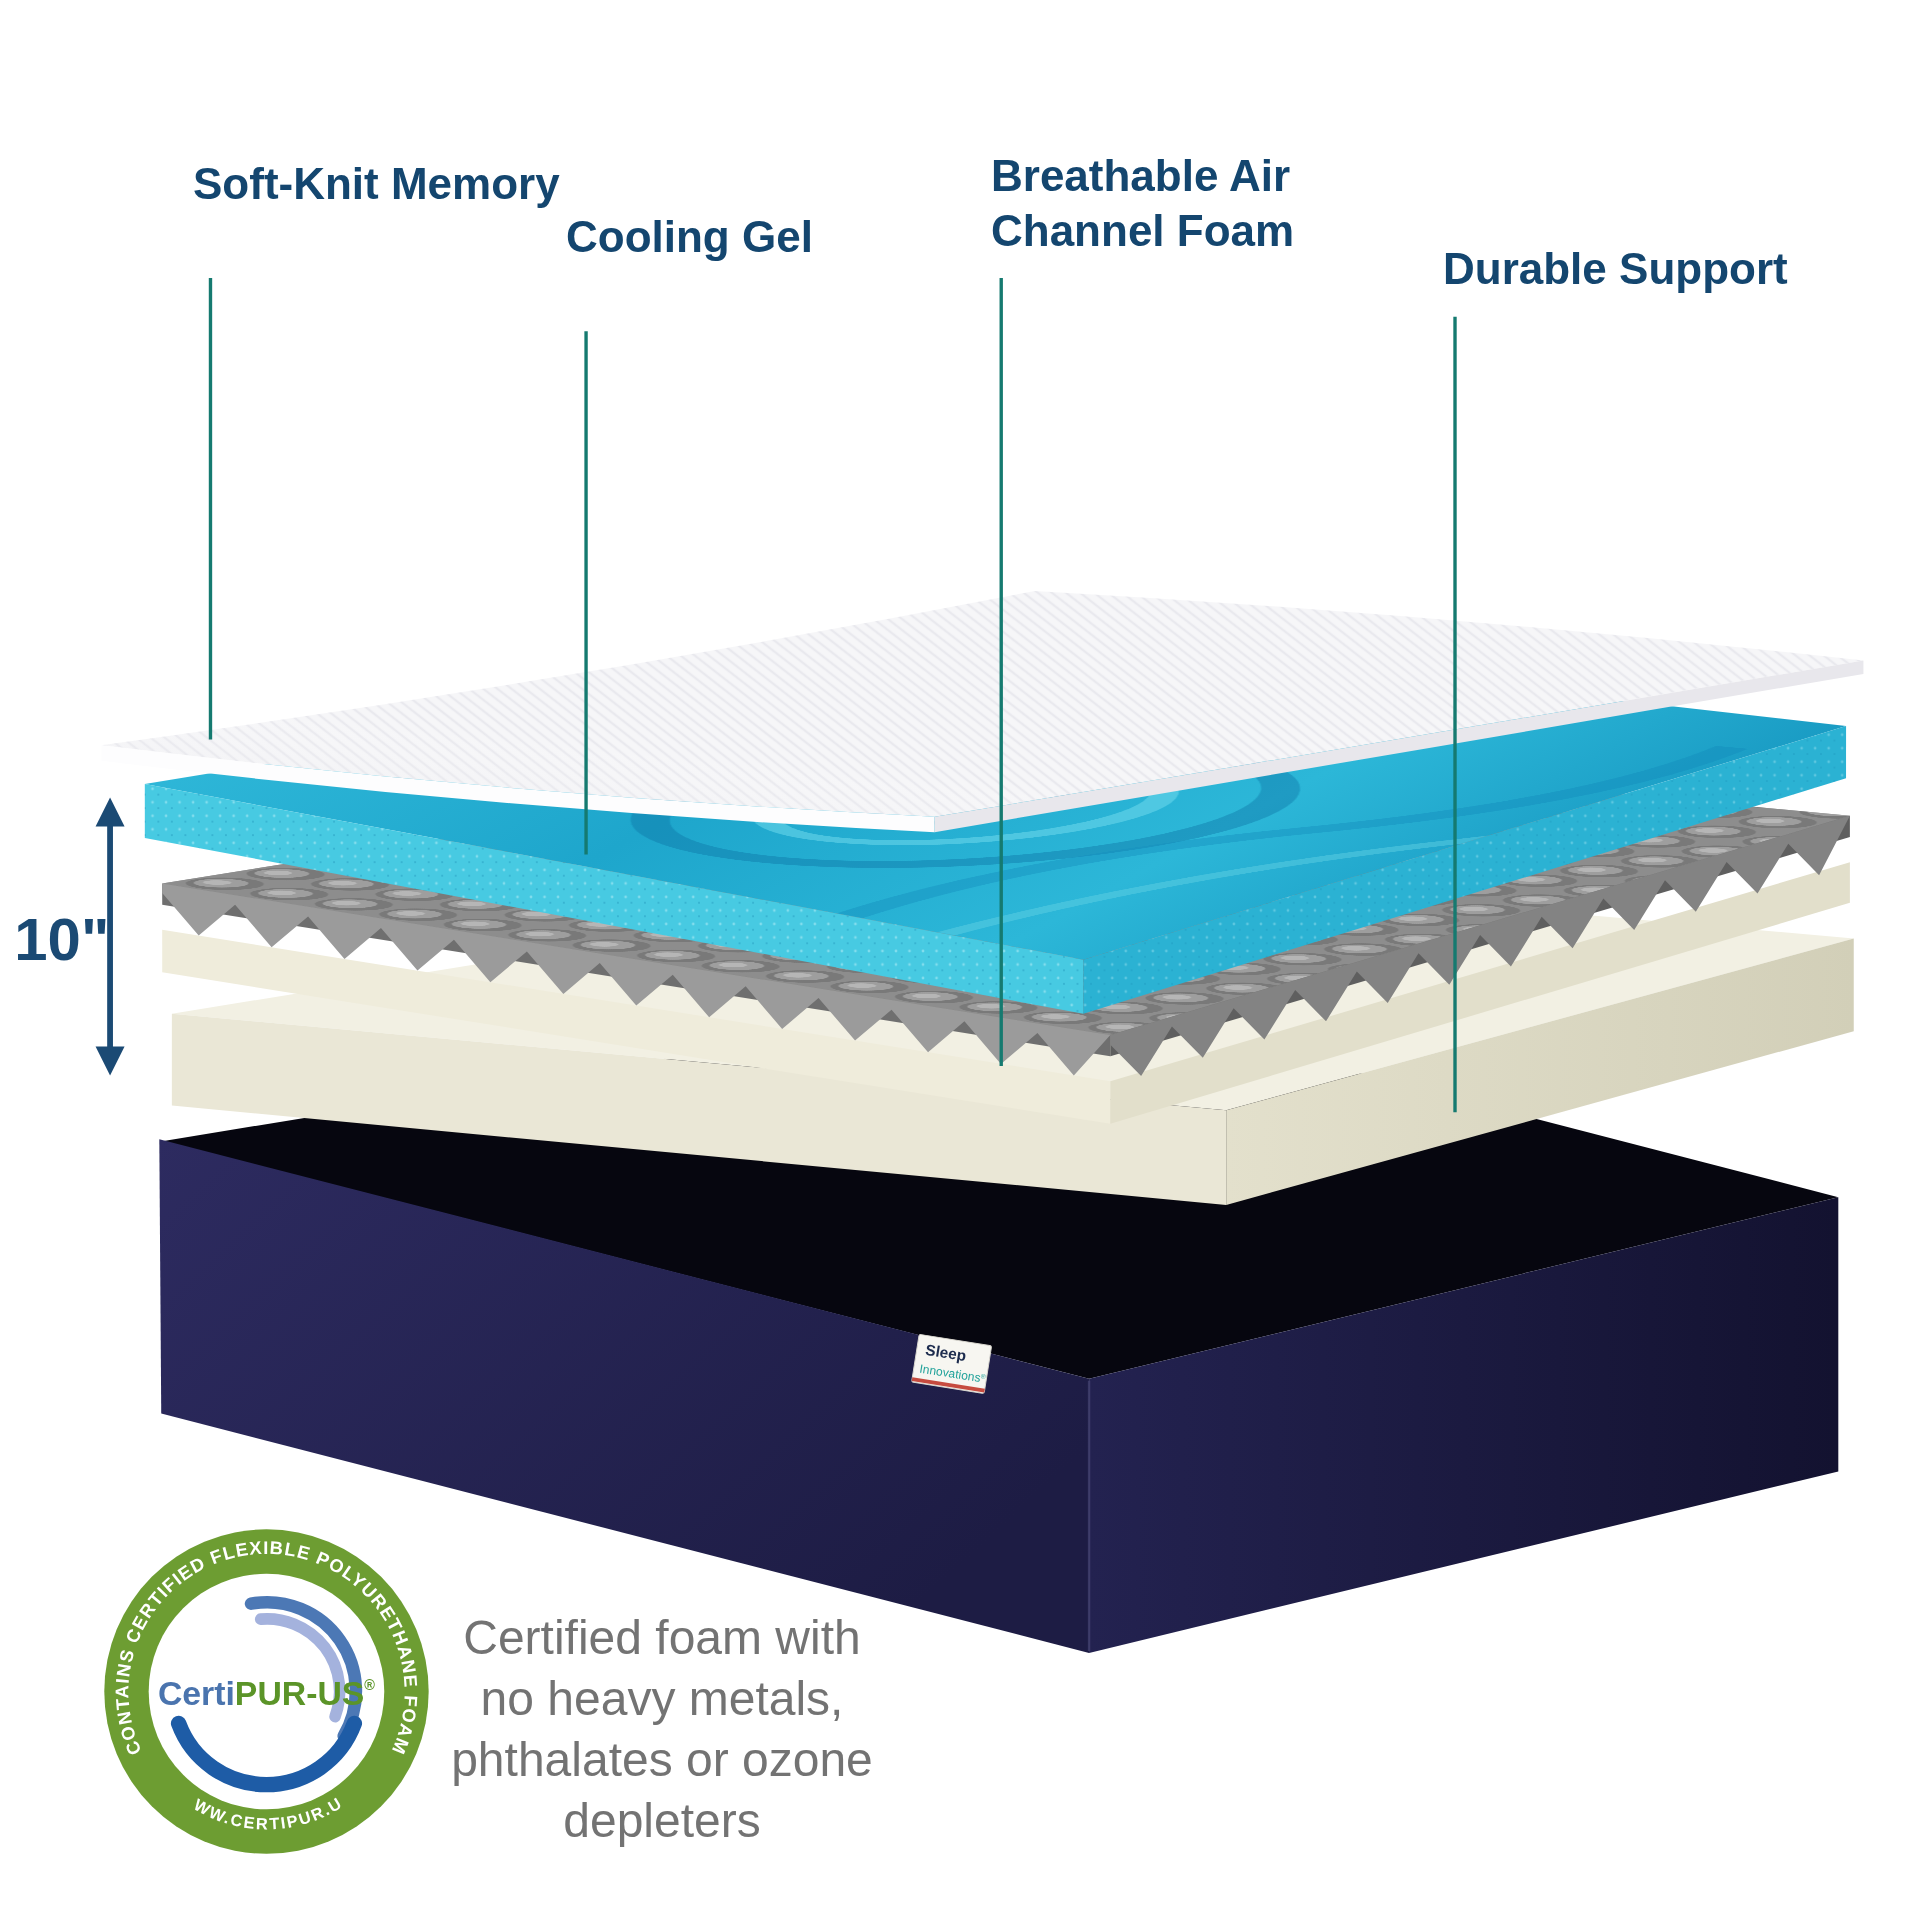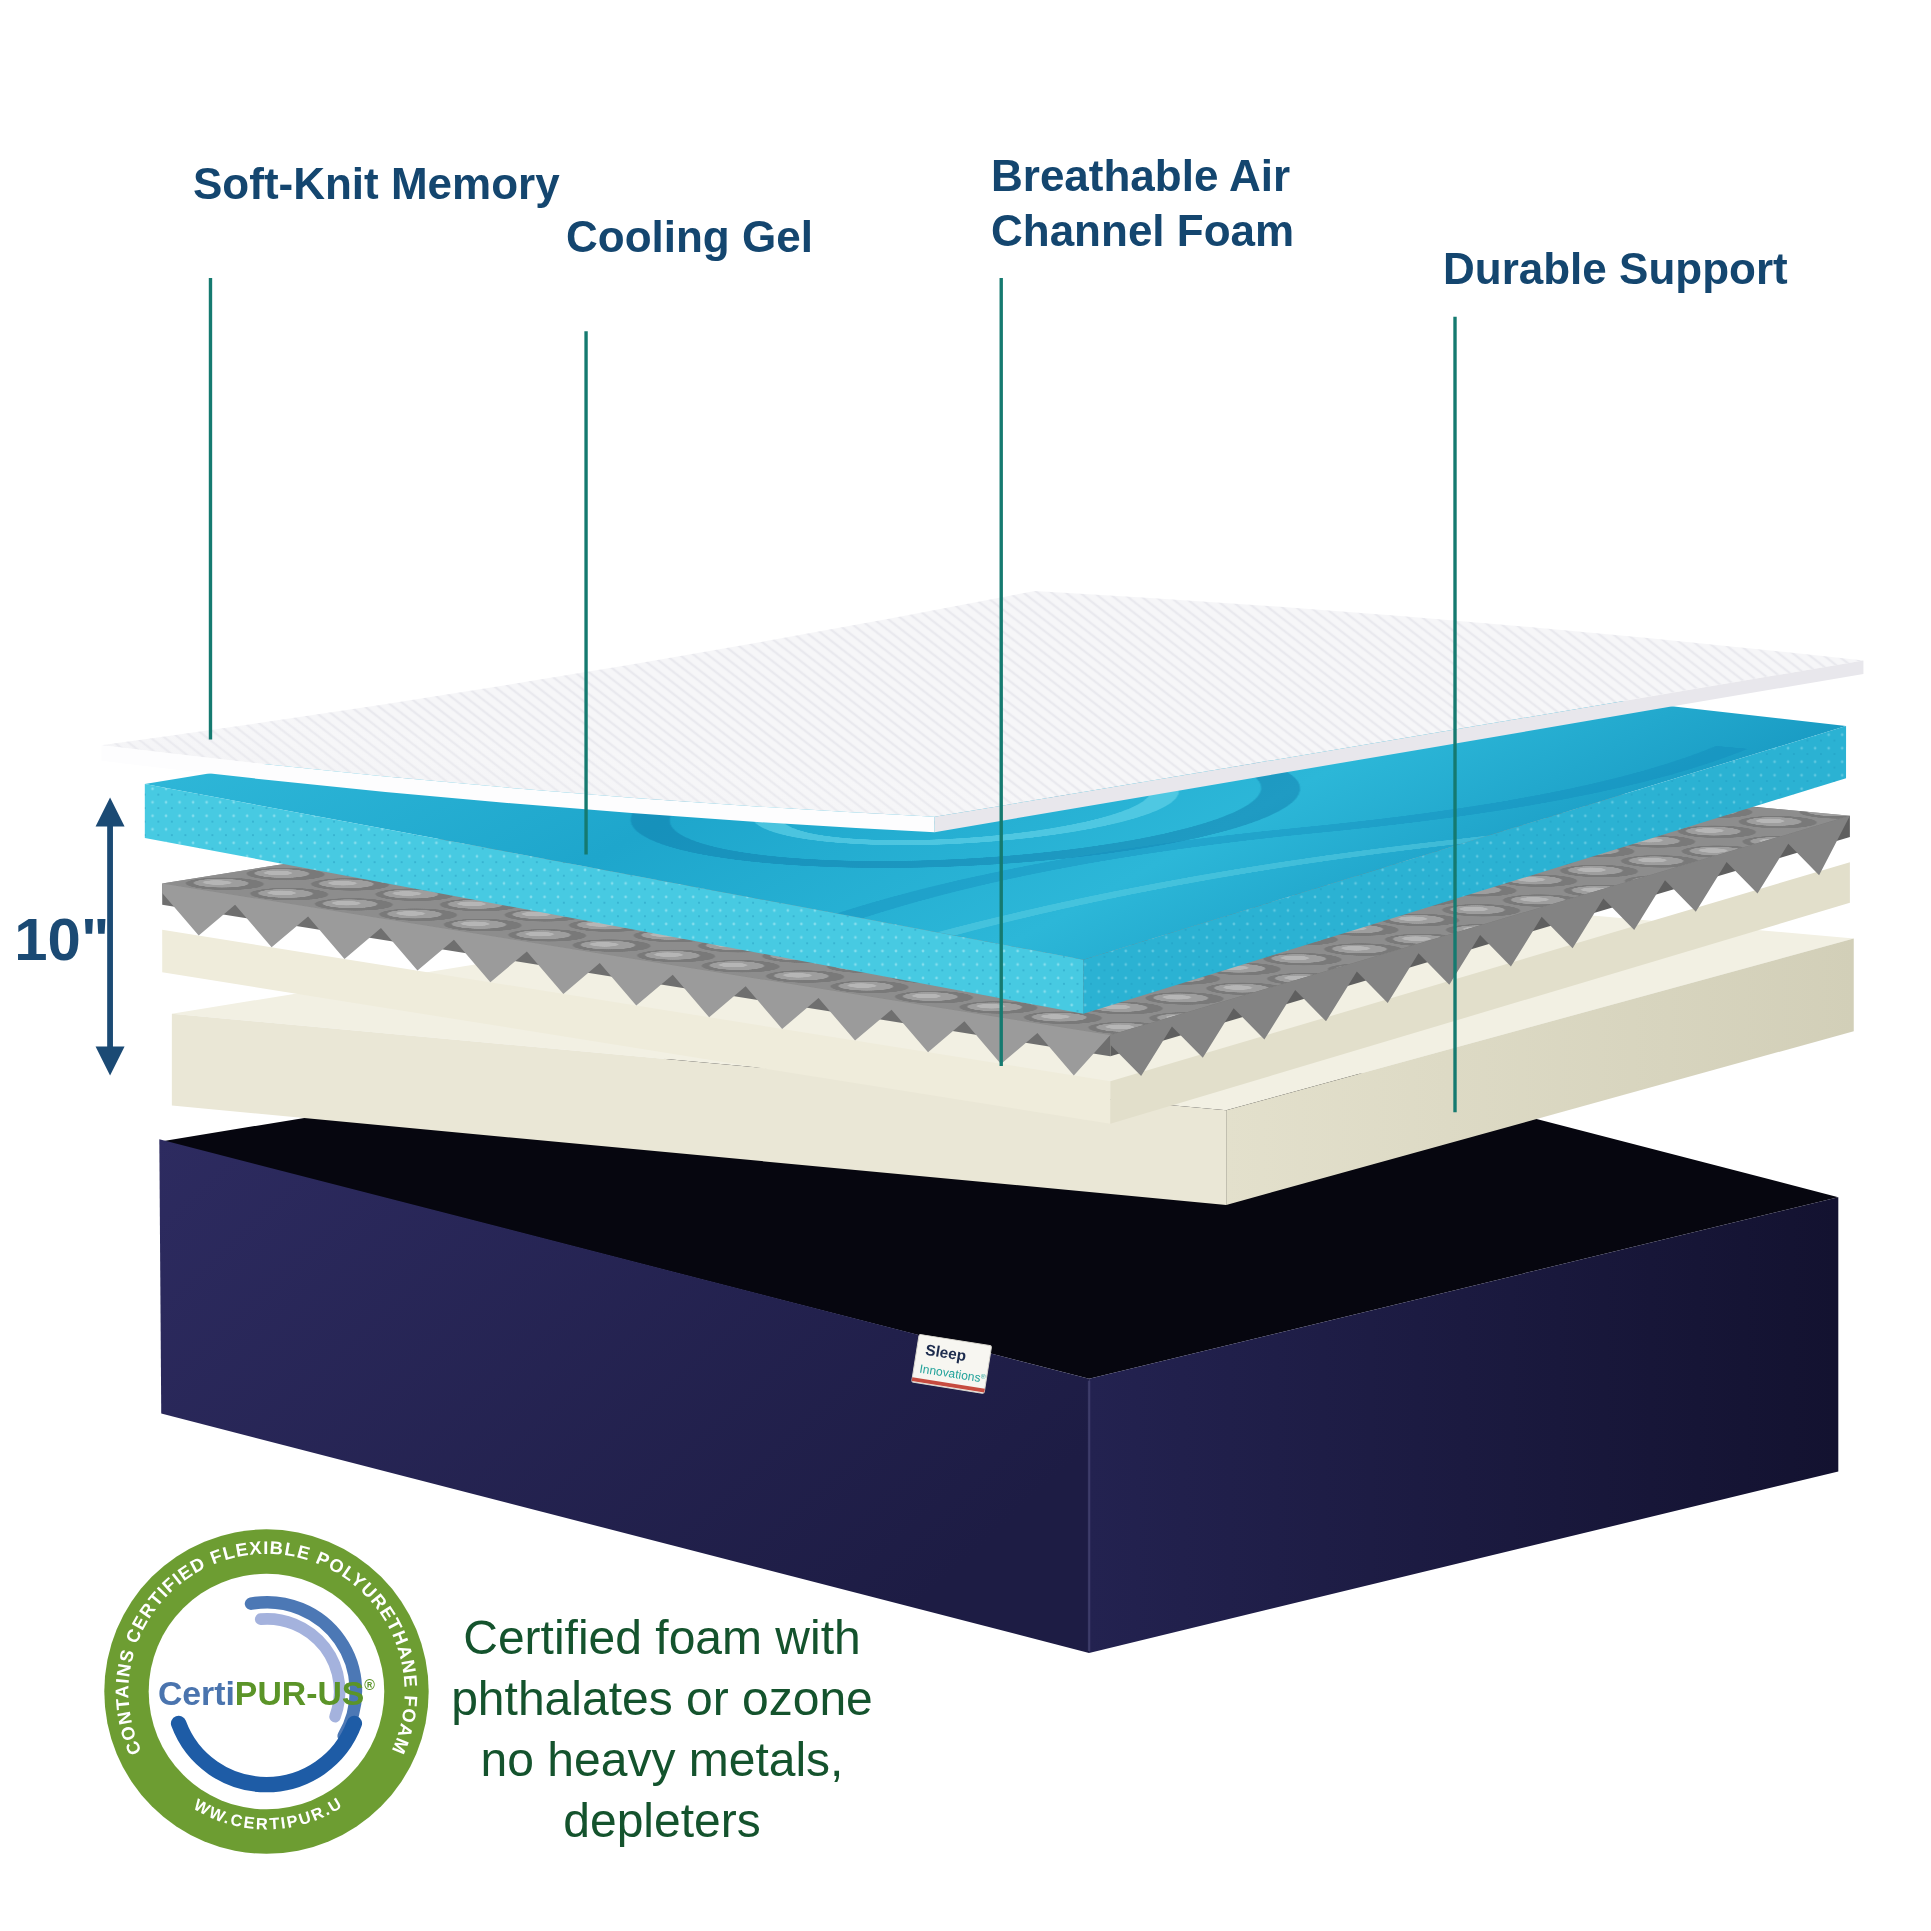--- a/index.html
+++ b/index.html
@@ -2,21 +2,21 @@
 <html><head>
 <meta charset="utf-8">
 <style>
   html,body{margin:0;padding:0;background:#ffffff;}
   .canvas{position:relative;width:1931px;height:1931px;background:#ffffff;overflow:hidden;
           font-family:"Liberation Sans", sans-serif;}
   .art{position:absolute;left:0;top:0;}
   .callout{position:absolute;color:#14466f;font-weight:bold;font-size:44px;line-height:55px;letter-spacing:0px;}
   .callout div{white-space:nowrap;}
   .caption{position:absolute;left:406px;top:1607px;width:512px;text-align:center;
-           color:#14532d;font-size:48px;line-height:61px;font-weight:400;}
+           color:#737373;font-size:48px;line-height:61px;font-weight:400;}
 </style>
 </head>
 <body>
 
 <div class="canvas">
 
   <svg class="art" width="1931" height="1931" viewBox="0 0 2000 2000">
     <defs>
 
       <pattern id="knit" width="9" height="9" patternUnits="userSpaceOnUse" patternTransform="rotate(38)">
@@ -178,18 +178,18 @@
   <div class="callout" style="left:991px;top:148px;">
     <div>Breathable Air</div>
     <div>Channel Foam</div>
   </div>
   <div class="callout" style="left:1443px;top:197px;margin-top:44px;">
     <div>Durable Support</div>
   </div>
 
   <div class="caption">
     <div>Certified foam with</div>
+    <div>no heavy metals,</div>
     <div>phthalates or ozone</div>
-    <div>no heavy metals,</div>
     <div>depleters</div>
   </div>
 </div>
 
 
 </body></html>

